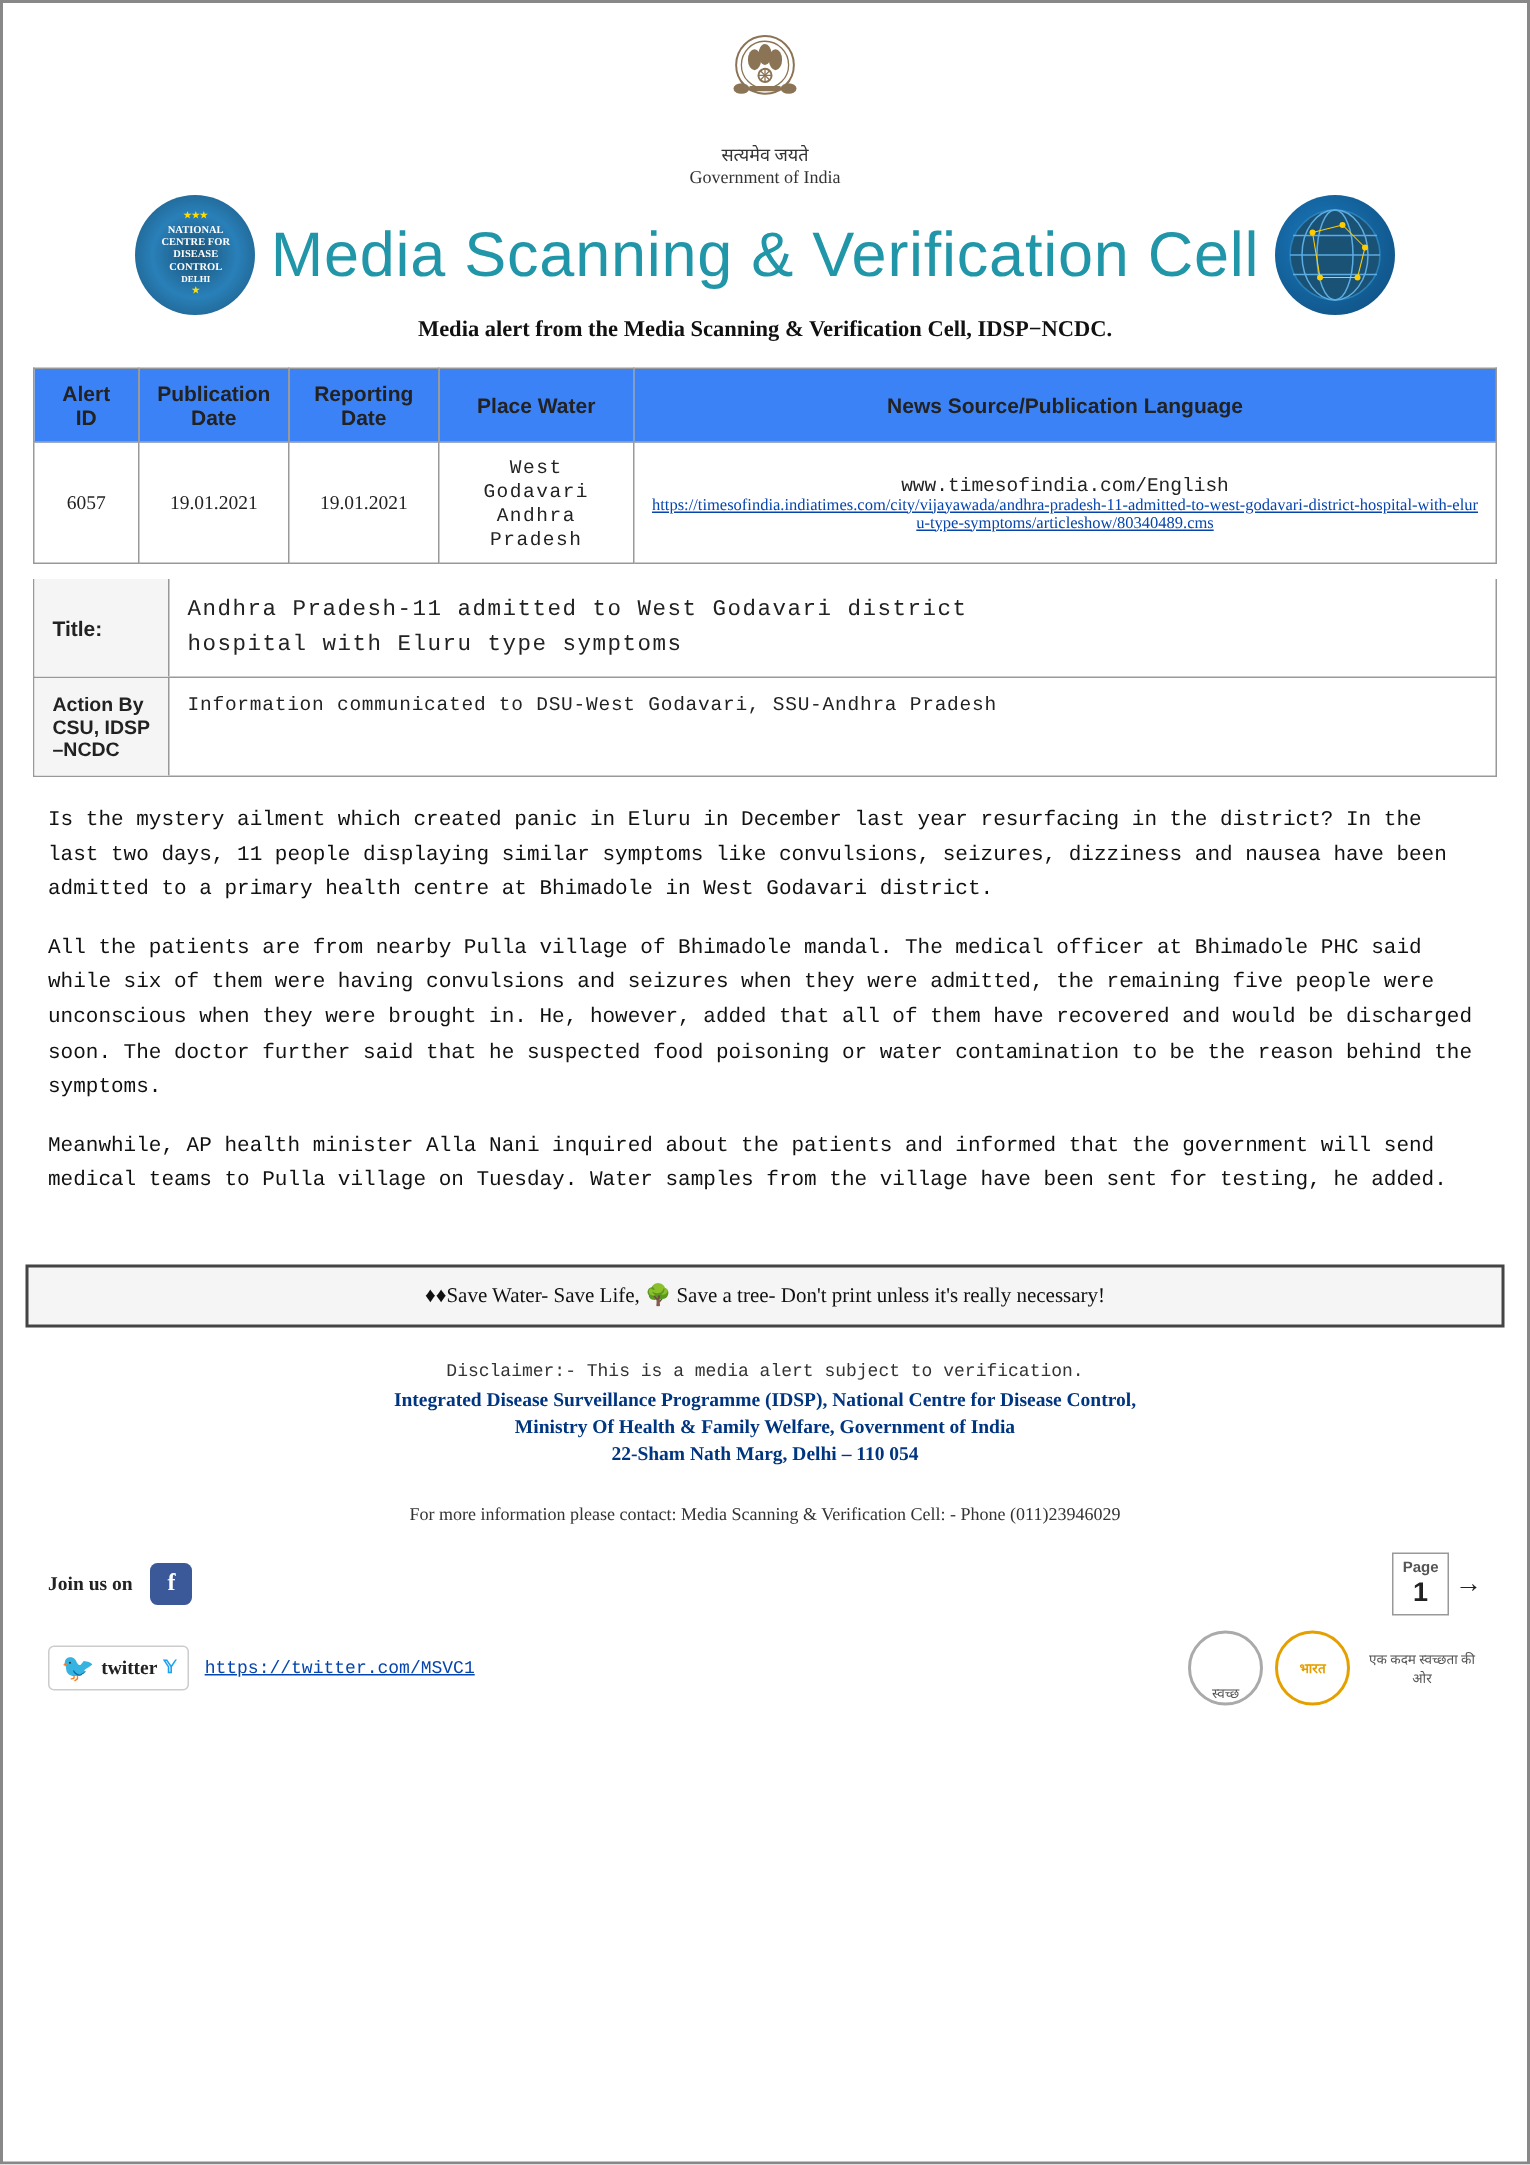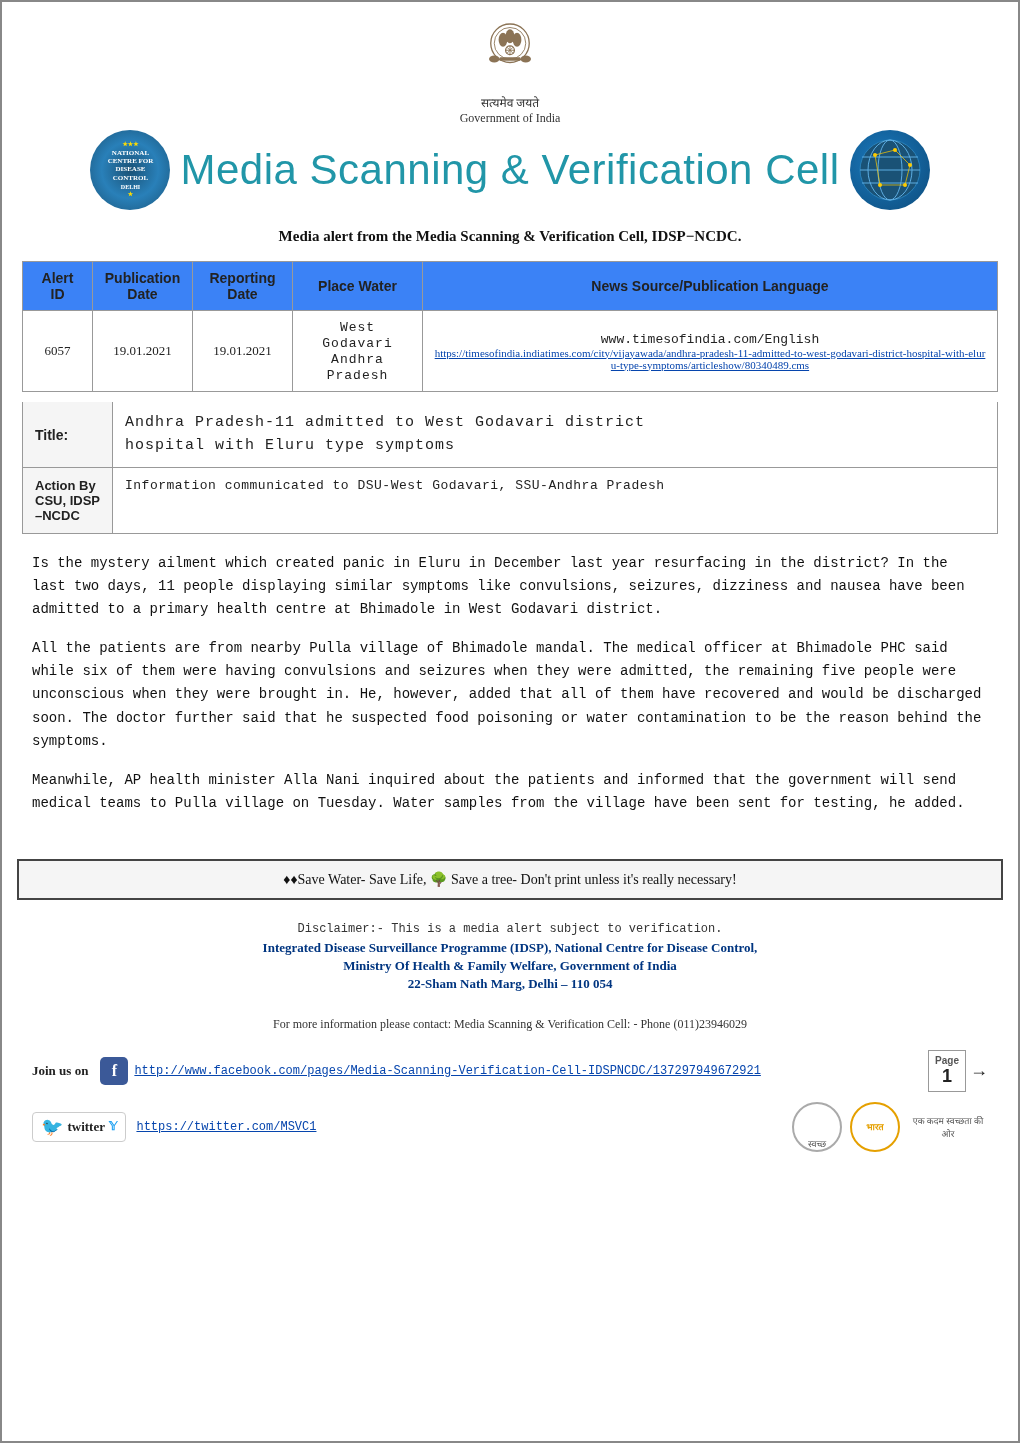--- a/index.html
+++ b/index.html
@@ -87,21 +87,21 @@
       border-radius: 50%;
       display: flex;
       align-items: center;
       justify-content: center;
       overflow: hidden;
     }
     .subtitle {
       font-size: 15px;
       font-weight: bold;
       text-align: center;
-      margin-top: 18px;
+      margin-top: 2px;
       color: #111;
     }
     
     .table-container {
       padding: 10px 20px;
     }
     .alert-table {
       width: 100%;
       border-collapse: collapse;
       border: 1px solid #999;
@@ -492,21 +492,20 @@
     <div class="disc-line3">Ministry Of Health &amp; Family Welfare, Government of India</div>
     <div class="disc-line4">22-Sham Nath Marg, Delhi – 110 054</div>
     <div class="disc-line5">For more information please contact: Media Scanning &amp; Verification Cell: - Phone (011)23946029</div>
   </div>
 
   <div class="social-row">
     <span style="margin-right:6px;">Join us on</span>
     <div class="fb-icon">
       <span>f</span>
     </div>
-    <a class="fb-link" href="#">http://www.facebook.com/pages/Media-Scanning-Verification-Cell-IDSPNCDC/137297949672921</a>
 
     <div style="margin-left:auto;display:flex;align-items:center;gap:4px;">
       <div class="page-badge">
         <span class="page-badge-label">Page</span>
         <span class="page-badge-num">1</span>
       </div>
       <span class="page-arrow">→</span>
     </div>
   </div>
 

